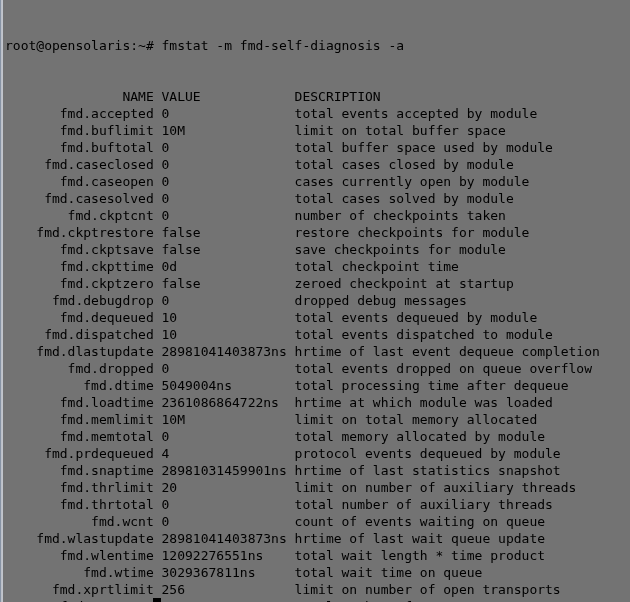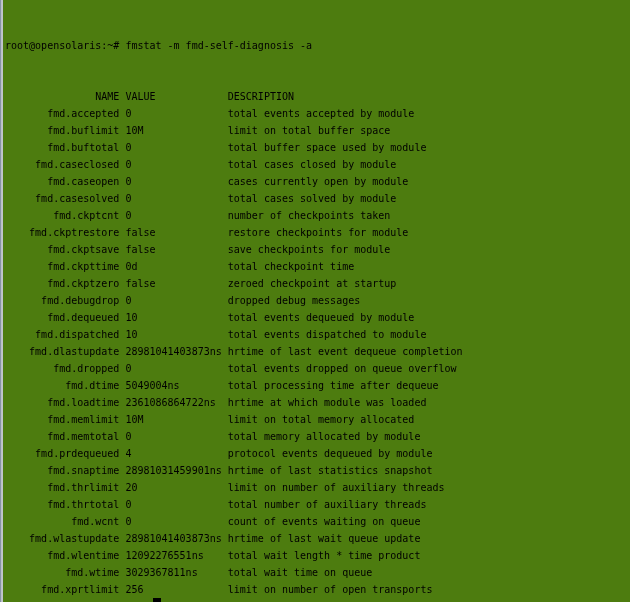--- a/index.html
+++ b/index.html
@@ -8,24 +8,24 @@
     width: 630px;
     height: 602px;
     overflow: hidden;
     background: #ffffff;
   }
   .terminal {
     position: absolute;
     left: 0; top: 0;
     width: 630px;
     height: 602px;
-    background: #4d7c0f;
+    background: #737373;
     overflow: hidden;
     font-family: "DejaVu Sans Mono", "Liberation Mono", monospace;
-    font-size: 10px;
+    font-size: 13px;
     line-height: 17px;
     color: #000000;
     white-space: pre;
   }
   .left-edge {
     position: absolute;
     left: 0; top: 0;
     width: 3px;
     height: 602px;
     background: linear-gradient(90deg, #8793a4 0px, #8793a4 1px, #b9bdc6 1px, #c4c8cf 3px);

